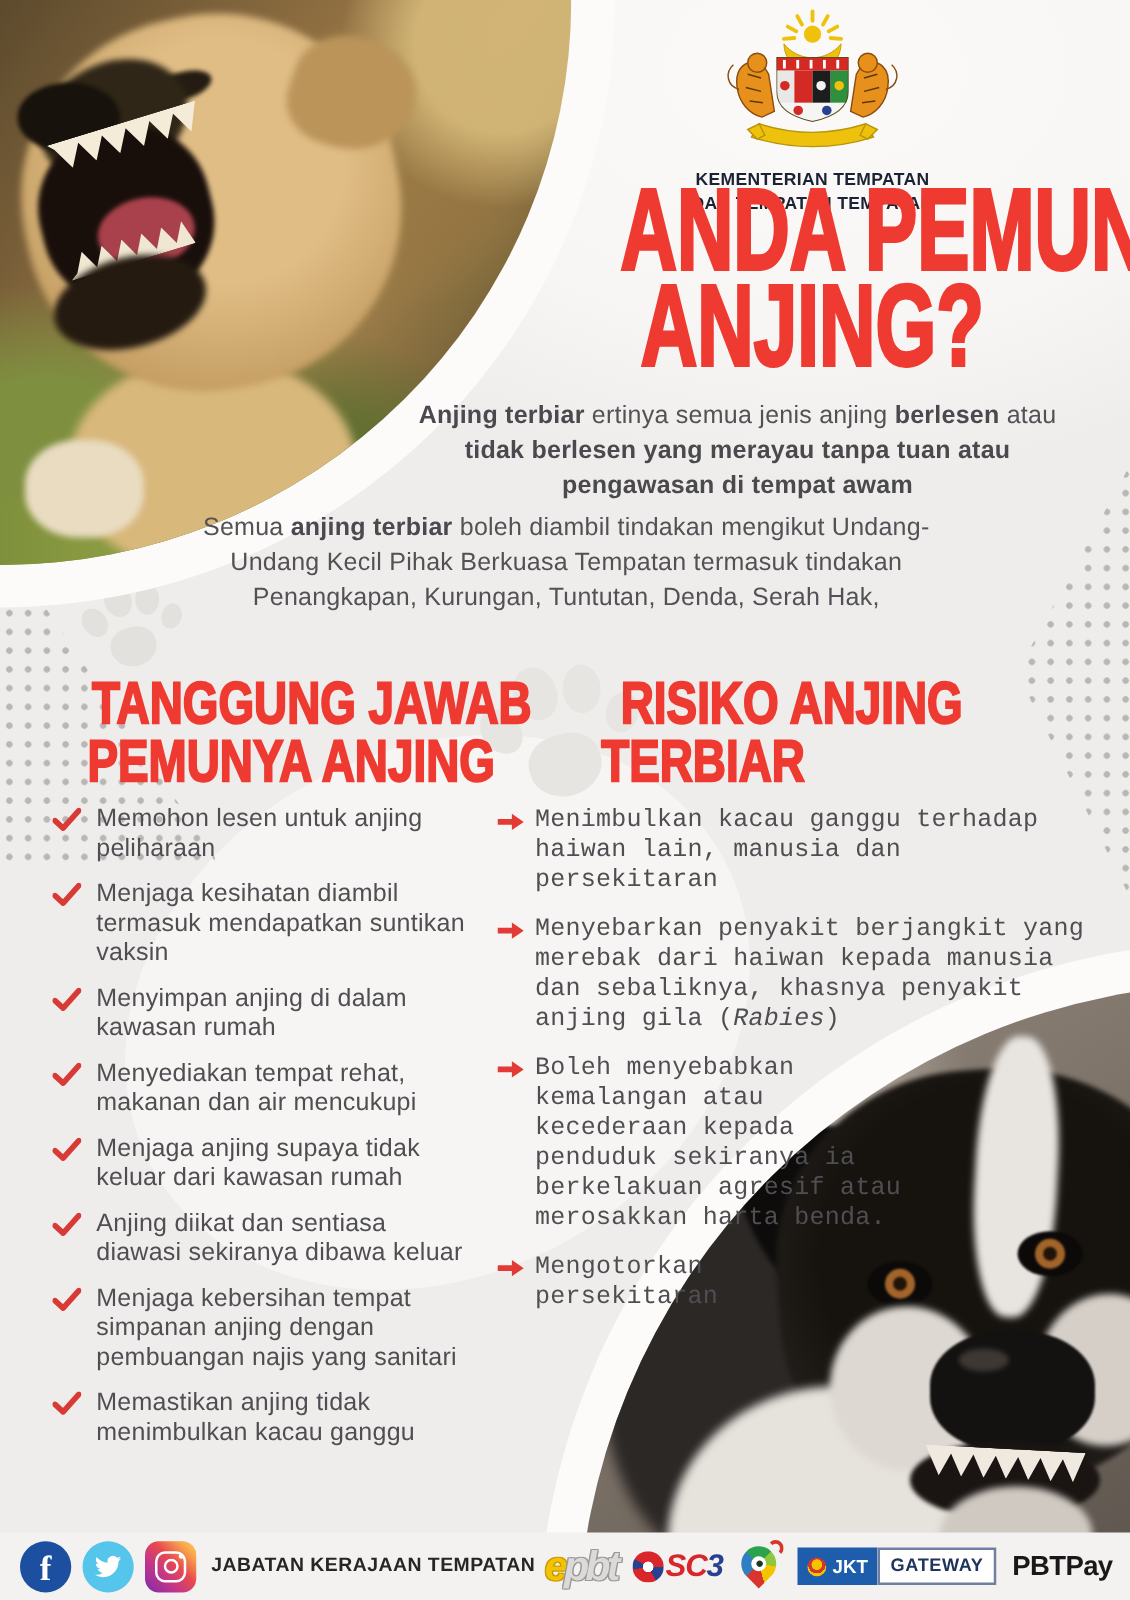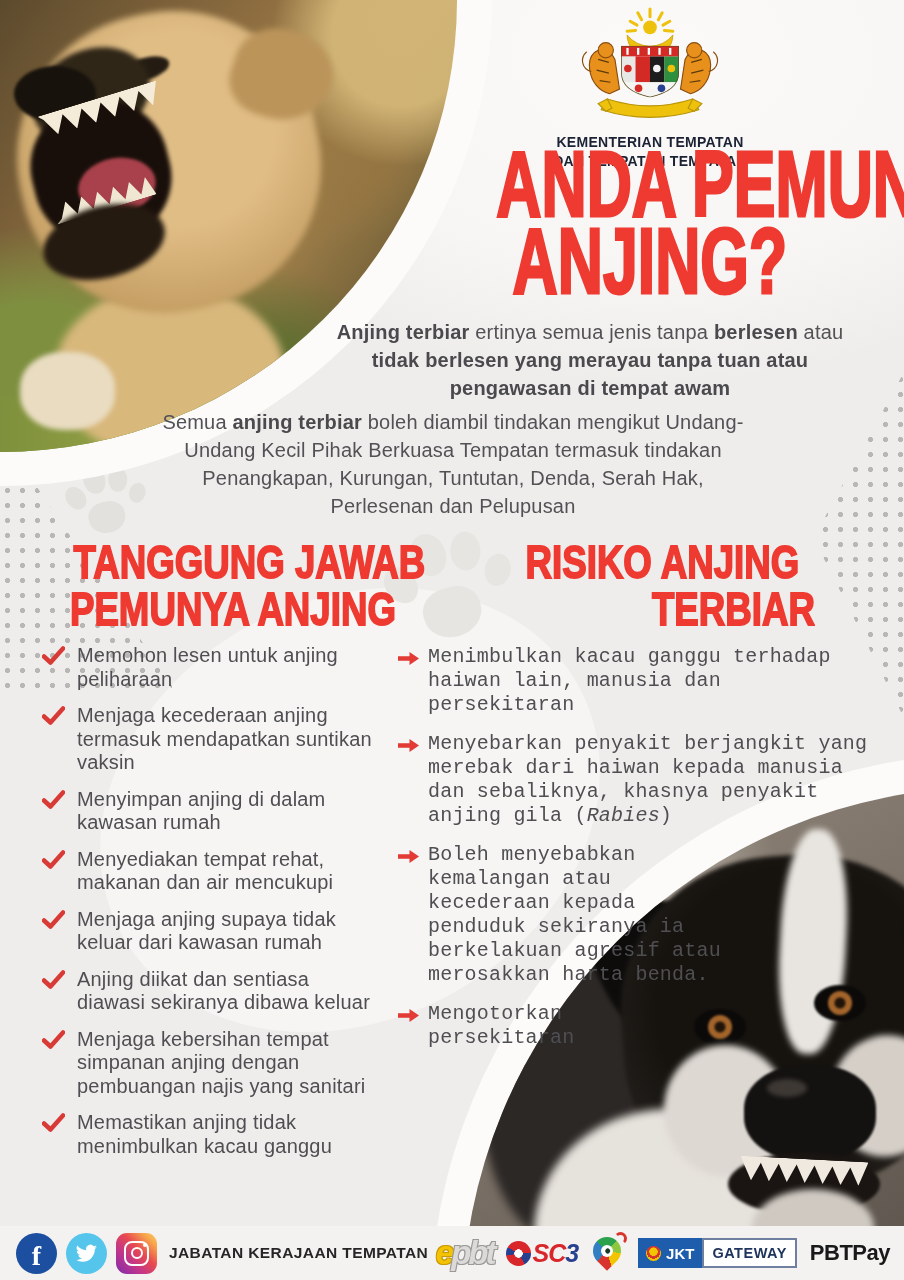--- a/index.html
+++ b/index.html
@@ -86,21 +86,21 @@
 
   
   .para{z-index:10;text-align:center;color:#525256;font-size:20px;line-height:28px;
     letter-spacing:.2px;}
   .para b{color:#4a4a4e;}
   .para1{left:258px;top:318px;width:664px;}
   .para2{left:98px;top:408px;width:710px;}
   .pline{display:block;}
 
   
-  .sec-head{z-index:10;text-align:right;color:#ee3a31;}
+  .sec-head{z-index:10;text-align:left;color:#ee3a31;}
   .sh-line{display:block;font-size:47px;line-height:47px;font-weight:bold;}
   .sh-line .cond{transform:scaleX(.78);-webkit-text-stroke:1.8px currentColor;}
   .resp-head{left:24px;top:538px;width:390px;}
   .risk-head{left:458px;top:538px;width:380px;}
 
   
   .list{z-index:10;color:#4f4f53;font-size:20px;line-height:23.5px;letter-spacing:.2px;}
   .resp-list{left:42px;top:644px;width:356px;}
   .resp-item{display:flex;gap:12px;margin-bottom:13px;}
   .resp-item .ic{flex:0 0 23px;margin-top:2px;}
@@ -335,30 +335,29 @@
     <div class="ministry-name">KEMENTERIAN TEMPATAN</div>
     <div class="ministry-name">DAN TEMPATAN TEMPATAN</div>
   </div>
 
   <div class="abs title">
     <span class="t-line"><span class="cond">ANDA PEMUNYA</span></span>
     <span class="t-line"><span class="cond">ANJING?</span></span>
   </div>
 
   <div class="abs para para1">
-    <span class="pline"><b>Anjing terbiar</b><span> ertinya semua jenis tanpa </span><b>berlesen</b><span> atau</span></span>
+    <span class="pline"><b>Anjing terbiar</b><span> ertinya semua jenis anjing </span><b>berlesen</b><span> atau</span></span>
     <span class="pline"><b>tidak berlesen yang merayau tanpa tuan atau</b></span>
     <span class="pline"><b>pengawasan di tempat awam</b></span>
   </div>
 
   <div class="abs para para2">
     <span class="pline"><span>Semua </span><b>anjing terbiar</b><span> boleh diambil tindakan mengikut Undang-</span></span>
     <span class="pline">Undang Kecil Pihak Berkuasa Tempatan termasuk tindakan</span>
     <span class="pline">Penangkapan, Kurungan, Tuntutan, Denda, Serah Hak,</span>
-    <span class="pline">Perlesenan dan Pelupusan</span>
   </div>
 
   <div class="abs sec-head resp-head">
     <span class="sh-line"><span class="cond">TANGGUNG JAWAB</span></span>
     <span class="sh-line"><span class="cond">PEMUNYA ANJING</span></span>
   </div>
   <div class="abs list resp-list">
 
       <div class="resp-item">
         <span class="ic">
@@ -368,21 +367,21 @@
         </span>
         <span class="txt">Memohon lesen untuk anjing peliharaan</span>
       </div>
 
       <div class="resp-item">
         <span class="ic">
           <svg width="23" height="19" viewBox="0 0 23 19">
             <path d="M2 10.5 L8.5 16.5 L21 2.5" fill="none" stroke="#d83a36" stroke-width="4.5" stroke-linecap="round" stroke-linejoin="round"></path>
           </svg>
         </span>
-        <span class="txt">Menjaga kecederaan anjing termasuk mendapatkan suntikan vaksin</span>
+        <span class="txt">Menjaga kesihatan diambil termasuk mendapatkan suntikan vaksin</span>
       </div>
 
       <div class="resp-item">
         <span class="ic">
           <svg width="23" height="19" viewBox="0 0 23 19">
             <path d="M2 10.5 L8.5 16.5 L21 2.5" fill="none" stroke="#d83a36" stroke-width="4.5" stroke-linecap="round" stroke-linejoin="round"></path>
           </svg>
         </span>
         <span class="txt">Menyimpan anjing di dalam kawasan rumah</span>
       </div>

